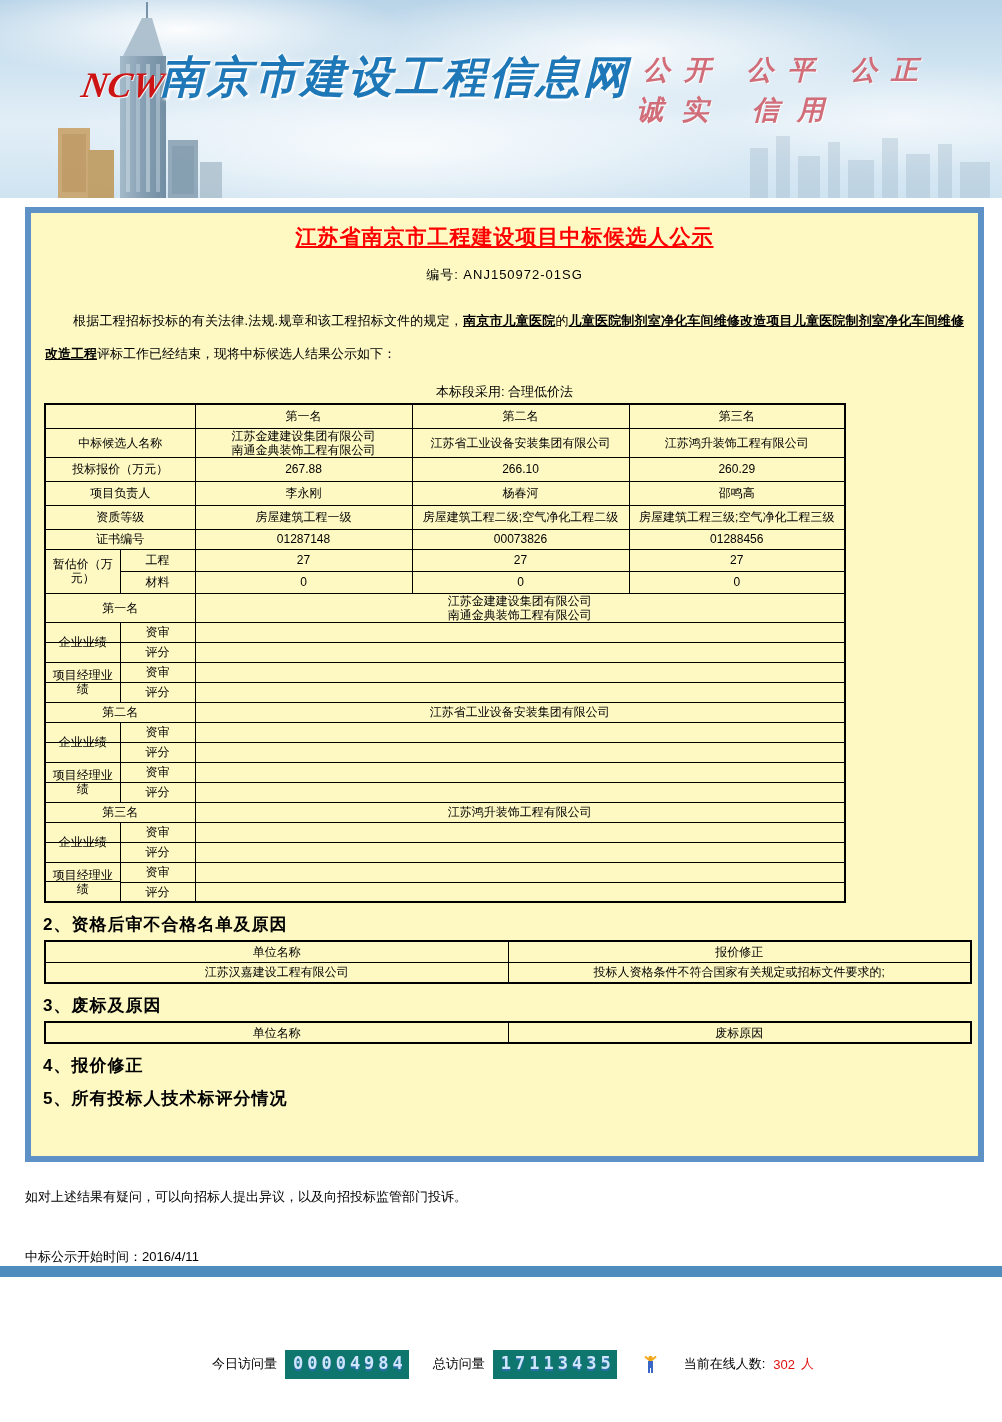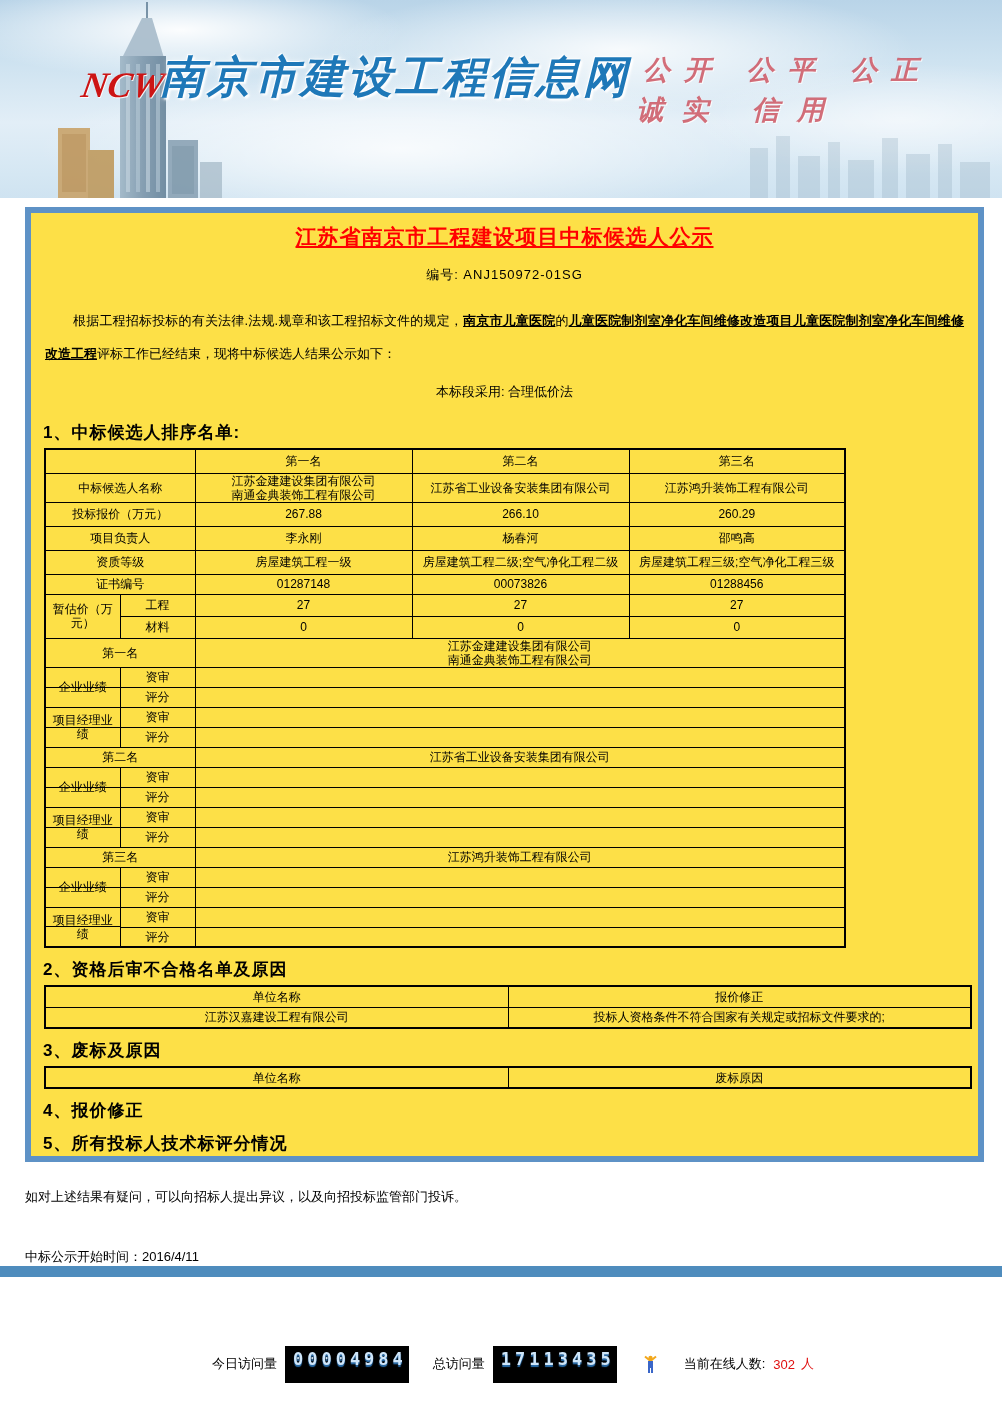--- a/index.html
+++ b/index.html
@@ -29,21 +29,21 @@
     color:#1e78b8;letter-spacing:3px;white-space:nowrap;
     text-shadow:2px 2px 2px rgba(255,255,255,.95),-1px -1px 0 rgba(255,255,255,.85),0 0 6px rgba(255,255,255,.8);
   }
   .slogan{position:absolute;color:rgba(201,78,92,.82);font-weight:bold;font-style:italic;white-space:nowrap;
     text-shadow:1px 1px 0 rgba(255,255,255,.8);}
   .slogan-1{right:70px;top:52px;font-size:27px;letter-spacing:14px;}
   .slogan-2{right:160px;top:92px;font-size:27px;letter-spacing:18px;}
   
   .main-box{
     position:absolute;left:25px;top:207px;width:947px;height:943px;
-    border:6px solid #5e92c6;background:#fde047;overflow:hidden;
+    border:6px solid #5e92c6;background:#fef9c3;overflow:hidden;
   }
   .notice-title{
     margin-top:10px;text-align:center;color:#ff0000;font-size:21px;font-weight:bold;
     text-decoration:underline;letter-spacing:1px;
   }
   .doc-number{margin-top:15px;text-align:center;font-size:13px;letter-spacing:1px;}
   .intro{margin:20px 14px 0 14px;font-size:13px;line-height:33px;text-indent:28px;text-align:justify;}
   .b-u{font-weight:bold;text-decoration:underline;}
   .method-line{margin-top:13px;text-align:center;font-size:13px;}
   .h-sec{font-size:17px;font-weight:bold;margin:10px 0 4px 12px;letter-spacing:1px;}
@@ -63,22 +63,22 @@
   .objection{position:absolute;left:25px;top:1188px;font-size:13px;}
   .start-time{position:absolute;left:25px;top:1248px;font-size:13px;}
   .blue-bar{position:absolute;left:0;top:1266px;width:1002px;height:11px;background:#4e8cbd;}
   
   .stats{
     position:absolute;left:0;top:1345px;width:1002px;height:26px;
     display:flex;justify-content:center;align-items:center;font-size:13px;margin-top:6px;
   }
   .stat-label{margin:0 8px 0 24px;}
   .counter{
-    background:#000000;color:#cfe6fa;font-family:"DejaVu Sans Mono",monospace;
-    font-weight:bold;font-size:17px;letter-spacing:4px;padding:3px 2px 14px 8px;
+    background:#0f766e;color:#cfe6fa;font-family:"DejaVu Sans Mono",monospace;
+    font-weight:bold;font-size:17px;letter-spacing:4px;padding:3px 2px 6px 8px;
     text-shadow:0 2px 1px #2a6fae;
   }
   .person-icon{margin:0 6px 0 26px;}
   .online-label{margin-left:20px;}
   .online-value{color:#e01010;margin-left:8px;}
   .online-unit{color:#e01010;margin-left:6px;}
 </style>
 </head>
 <body>
 
@@ -128,21 +128,20 @@
 
 <div class="main-box">
 
   <div class="notice-title">江苏省南京市工程建设项目中标候选人公示</div>
   <div class="doc-number">编号: ANJ150972-01SG</div>
 
   <div class="intro"><span>根据工程招标投标的有关法律.法规.规章和该工程招标文件的规定，</span><span class="b-u">南京市儿童医院</span><span>的</span><span class="b-u">儿童医院制剂室净化车间维修改造项目儿童医院制剂室净化车间维修改造工程</span><span>评标工作已经结束，现将中标候选人结果公示如下：</span></div>
 
   <div class="method-line">本标段采用: 合理低价法</div>
 
-  <div class="h-sec h-first">1、中标候选人排序名单:</div>
 
   <table class="t1">
     <colgroup>
         <col style="width:75px">
         <col style="width:75px">
         <col style="width:217px">
         <col style="width:217px">
         <col style="width:216px">
       </colgroup>
     <tbody>

